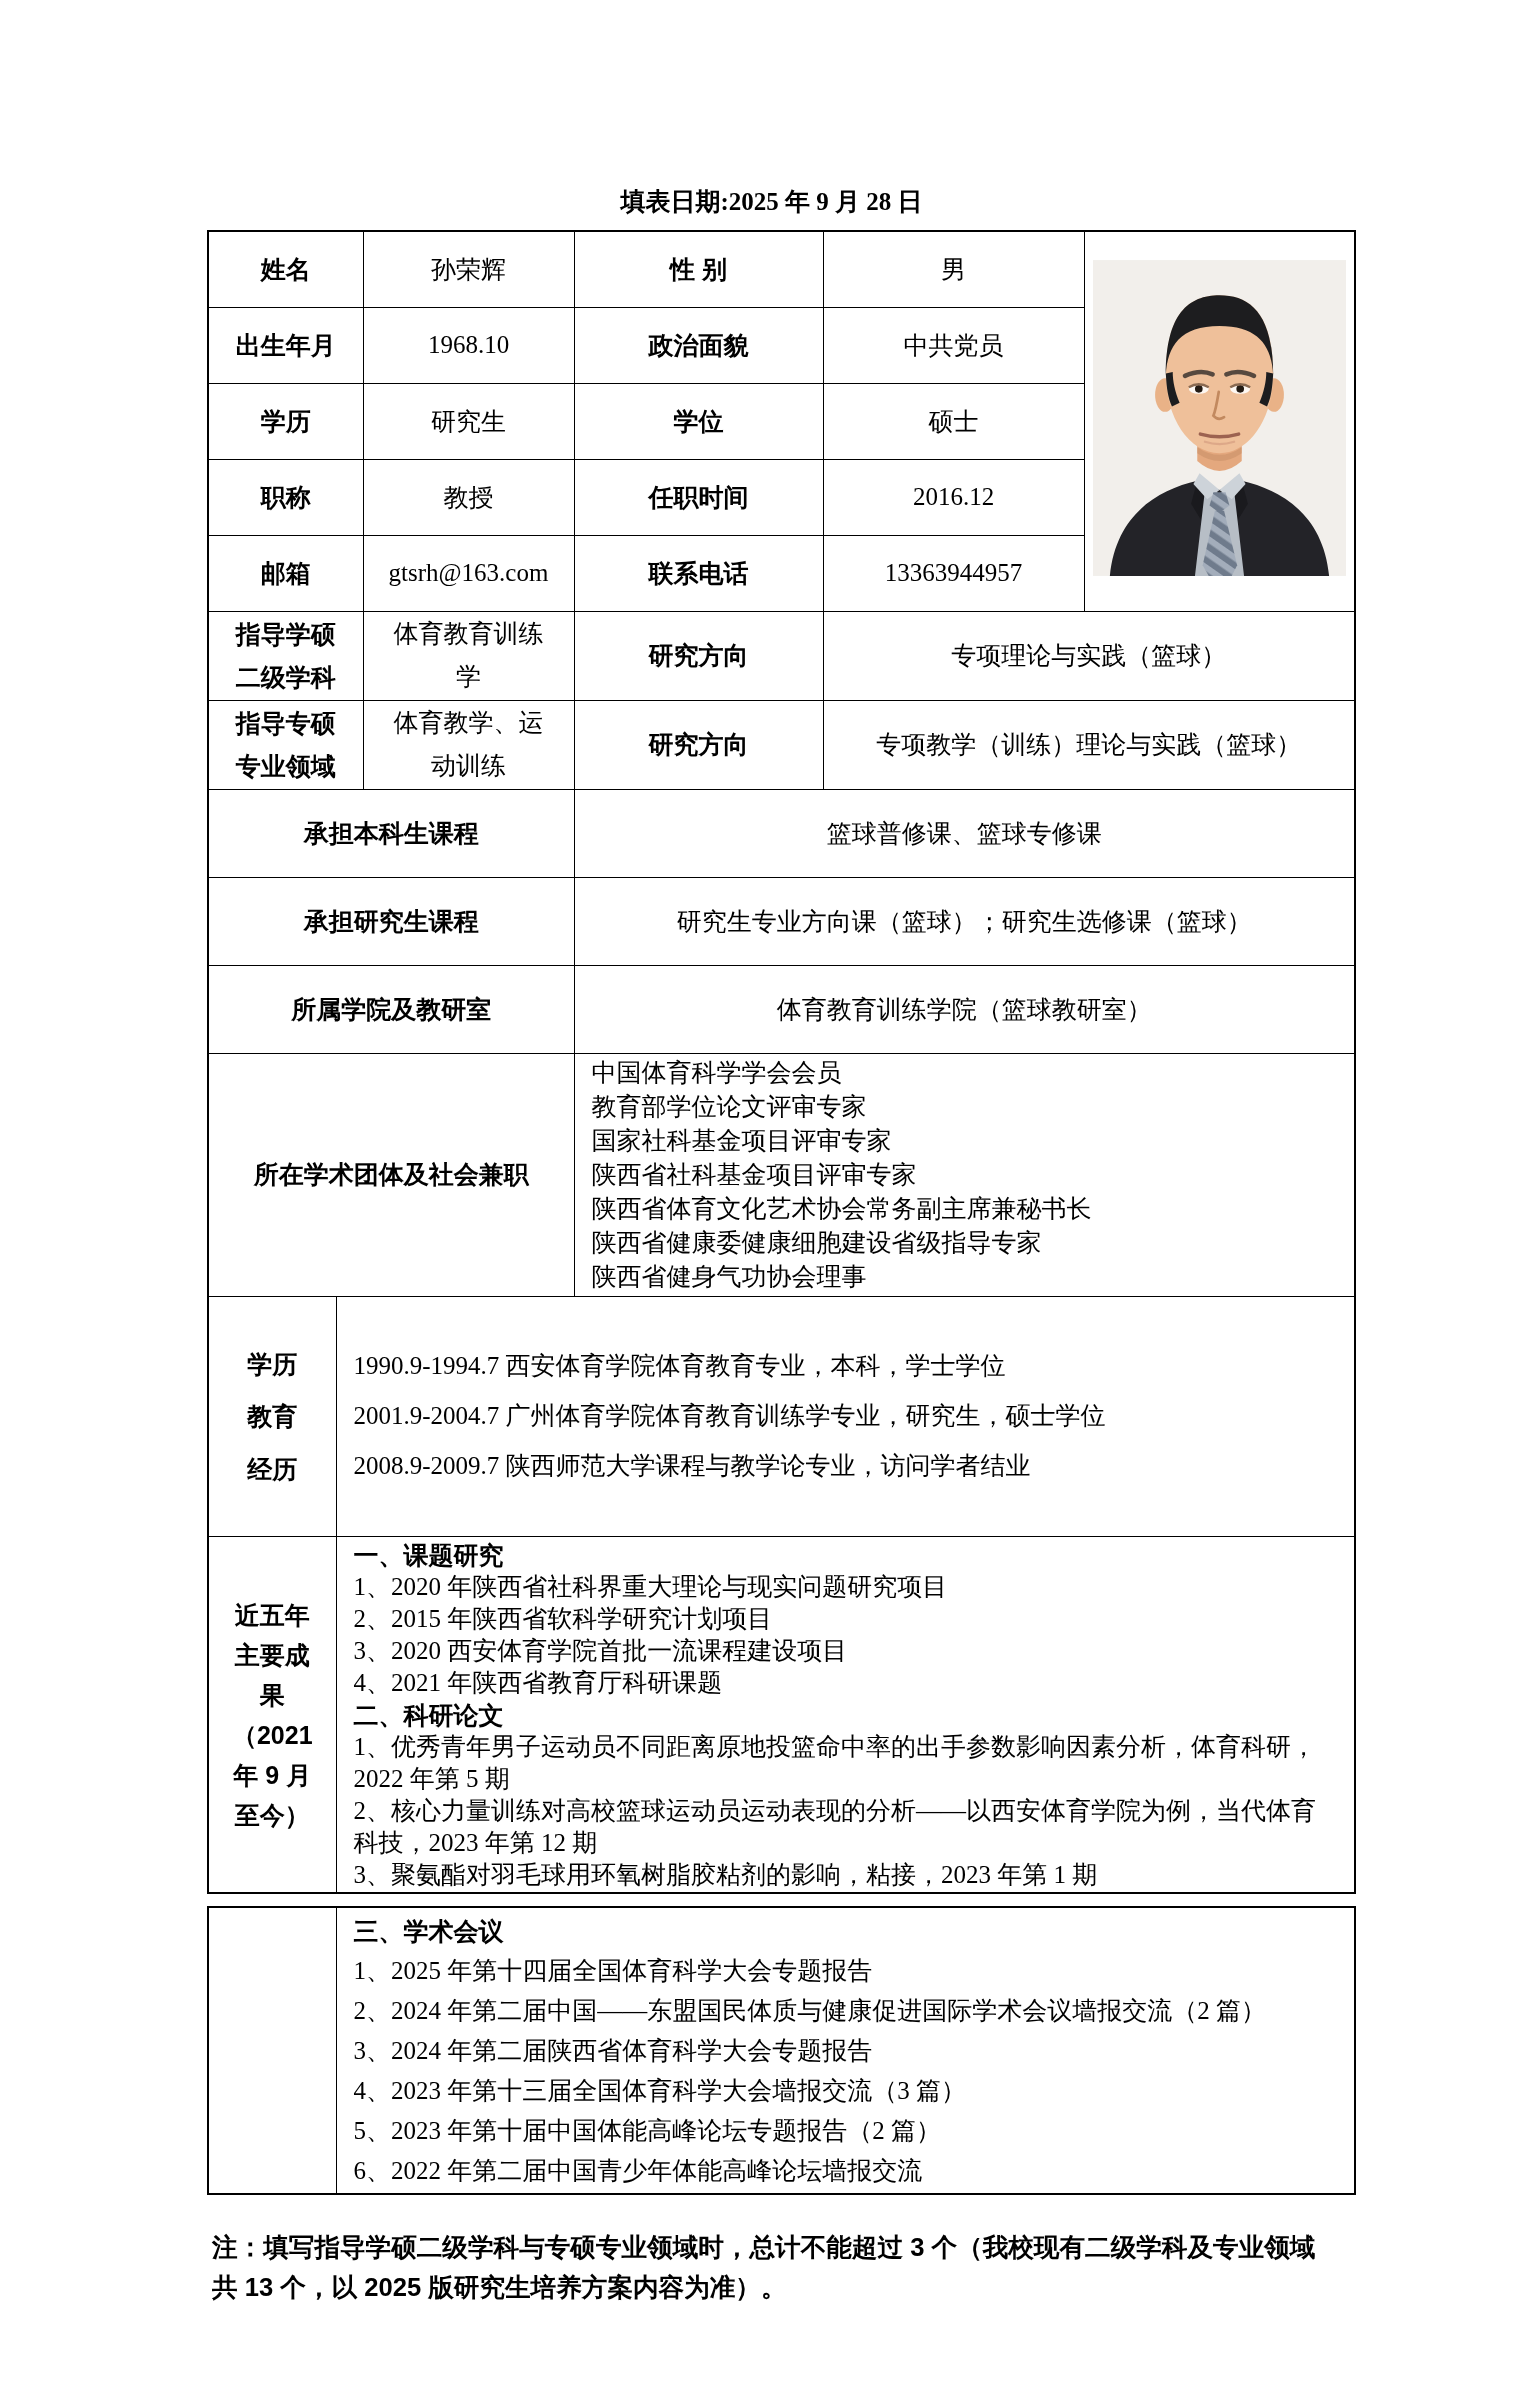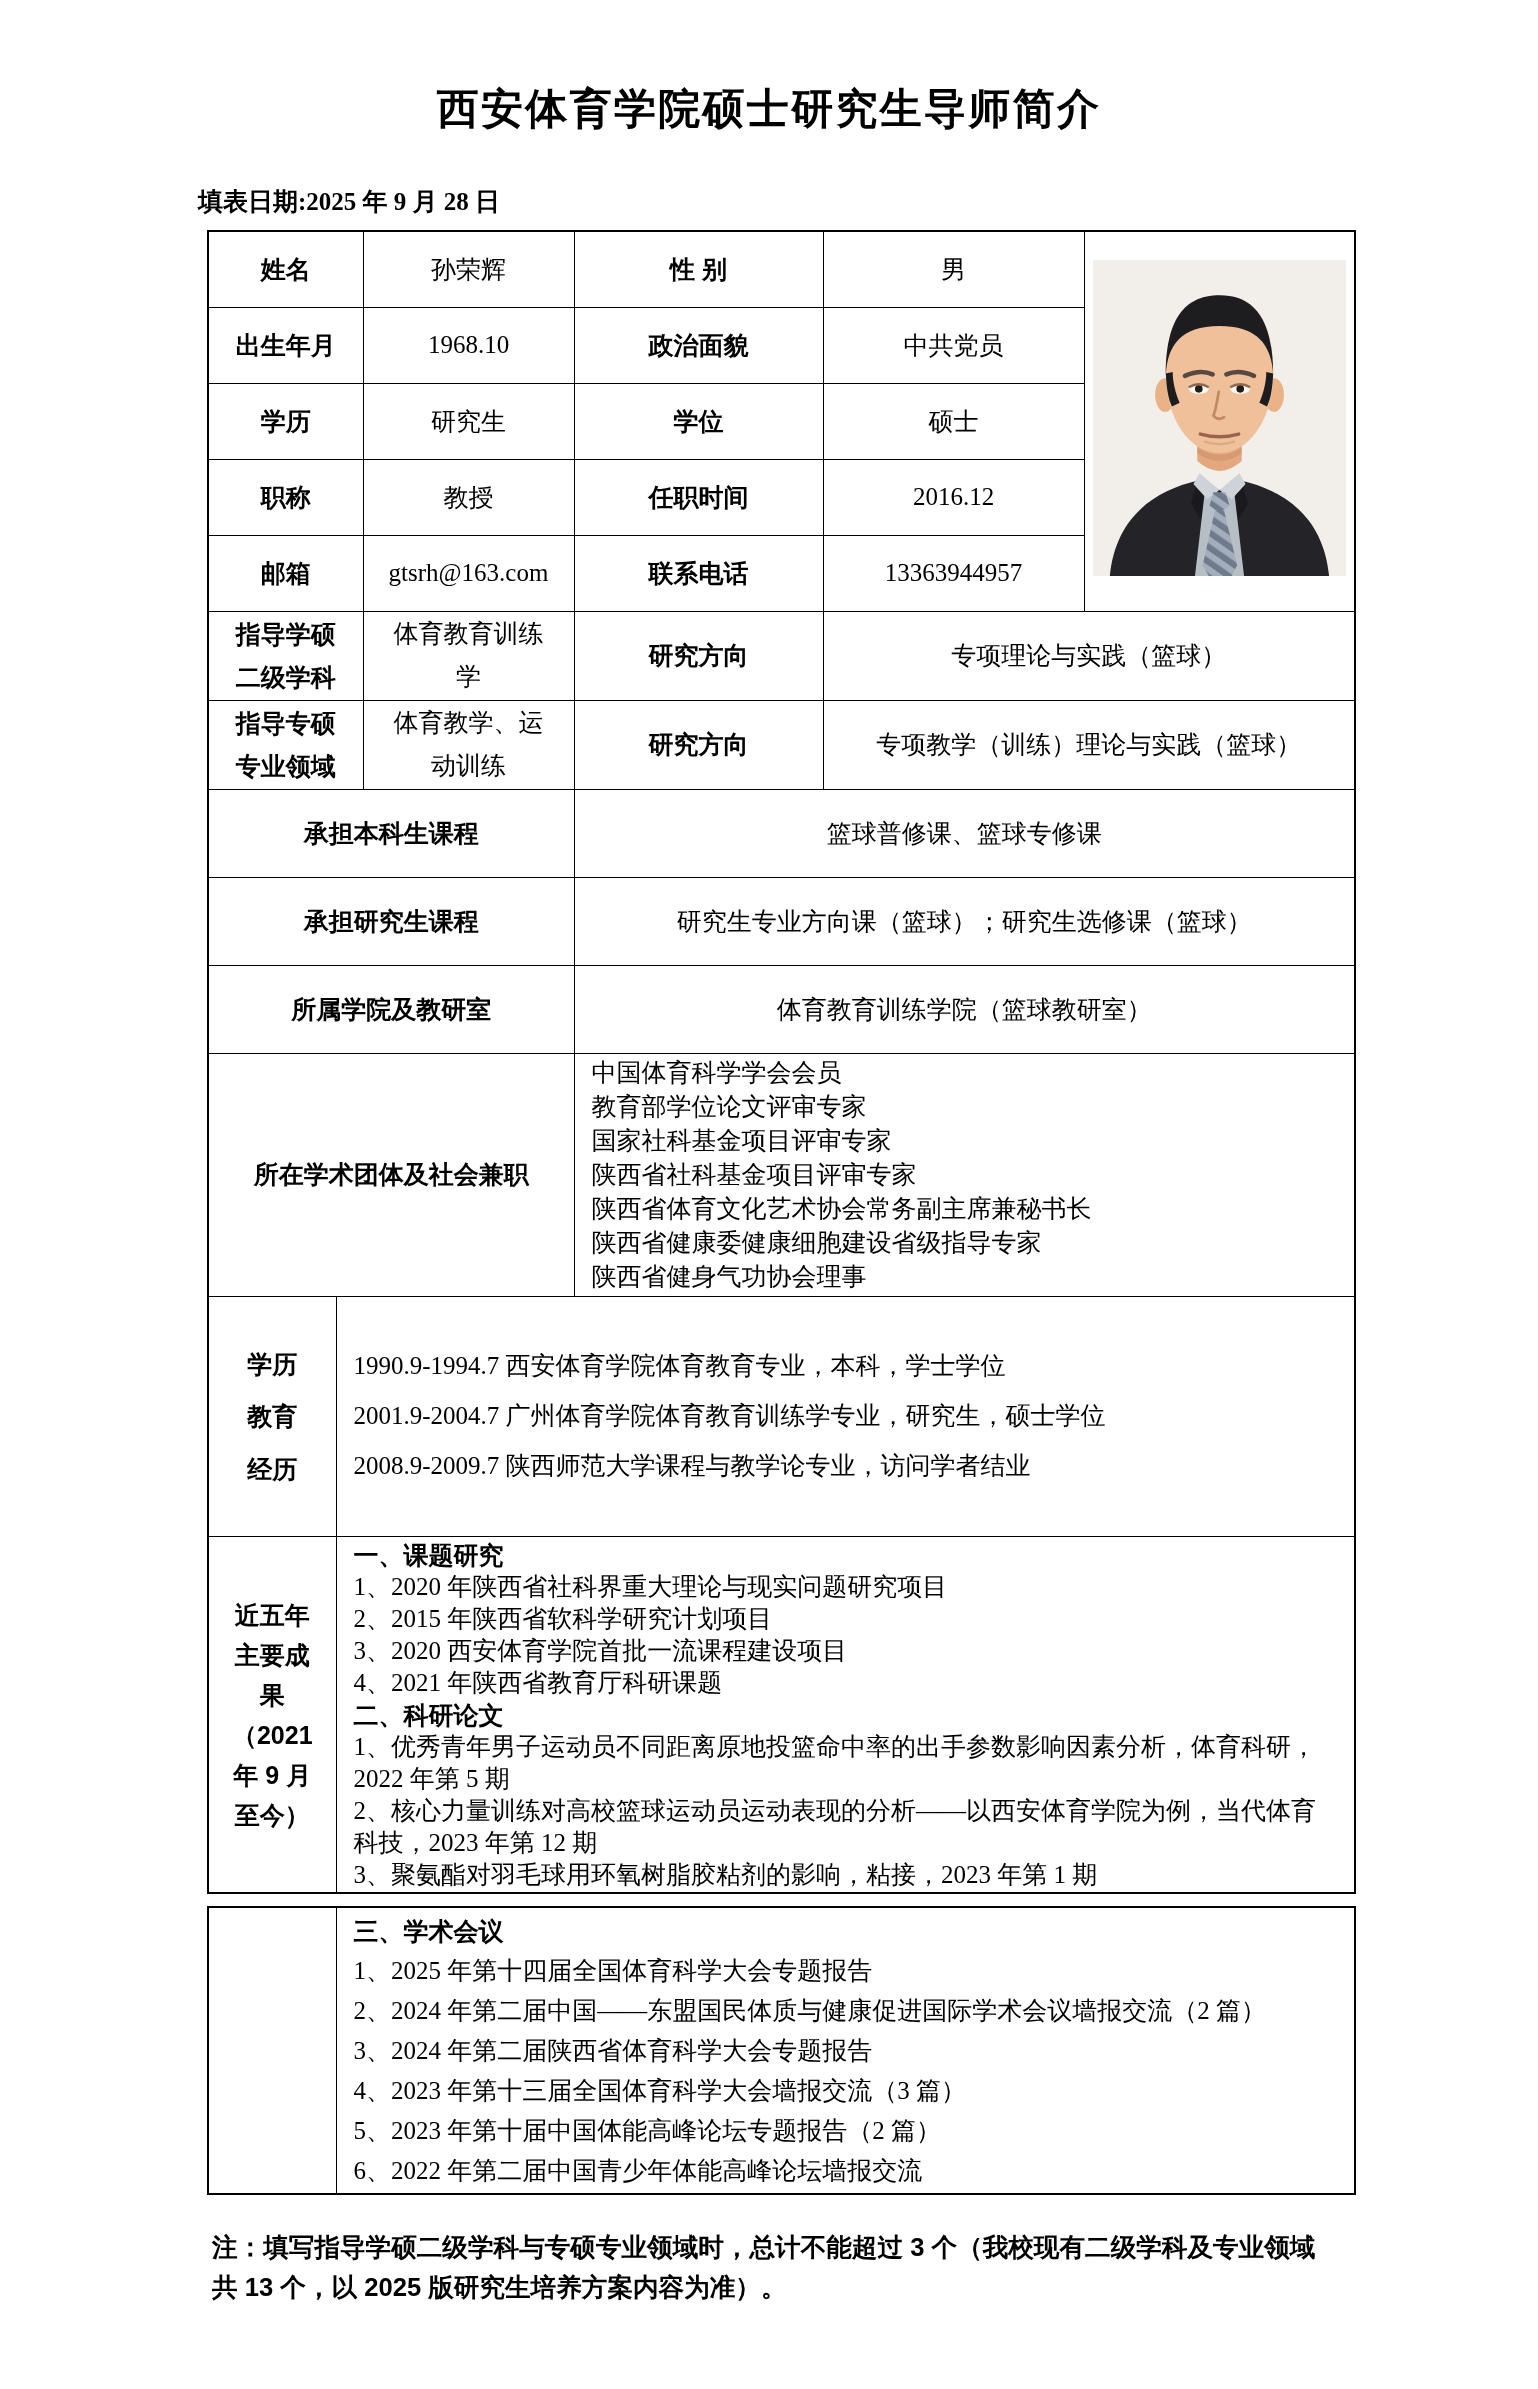--- a/index.html
+++ b/index.html
@@ -12,21 +12,21 @@
     color:#000;
   }
   .doc-title{
     position:absolute;left:0;top:81px;width:100%;
     text-align:center;
     font-family:"Liberation Sans", sans-serif;
     font-weight:bold;font-size:42px;letter-spacing:2.3px;margin:0;
   }
   .date-line{
     position:absolute;left:198px;top:185px;width:1147px;
-    text-align:left;
+    text-align:center;
     font-family:"Liberation Serif", serif;
     font-weight:bold;font-size:25px;
   }
   table.grid{
     position:absolute;left:207px;
     border-collapse:collapse;table-layout:fixed;
     width:1147px;
     border:2.3px solid #000;
   }
   table.grid td{
@@ -66,21 +66,20 @@
     position:absolute;left:212px;top:2227px;width:1115px;
     font-family:"Liberation Sans", sans-serif;
     font-weight:bold;font-size:25.6px;line-height:40px;margin:0;
   }
 </style>
 </head>
 <body>
 
 <div class="page">
 
-  <h1 class="doc-title">西安体育学院硕士研究生导师简介</h1>
   <div class="date-line">填表日期:2025 年 9 月 28 日</div>
 
   <table class="grid" id="main-table">
     <colgroup>
       <col style="width:128px">
         <col style="width:27px">
         <col style="width:211px">
       <col style="width:249px">
         <col style="width:261px">
         <col style="width:271px">

